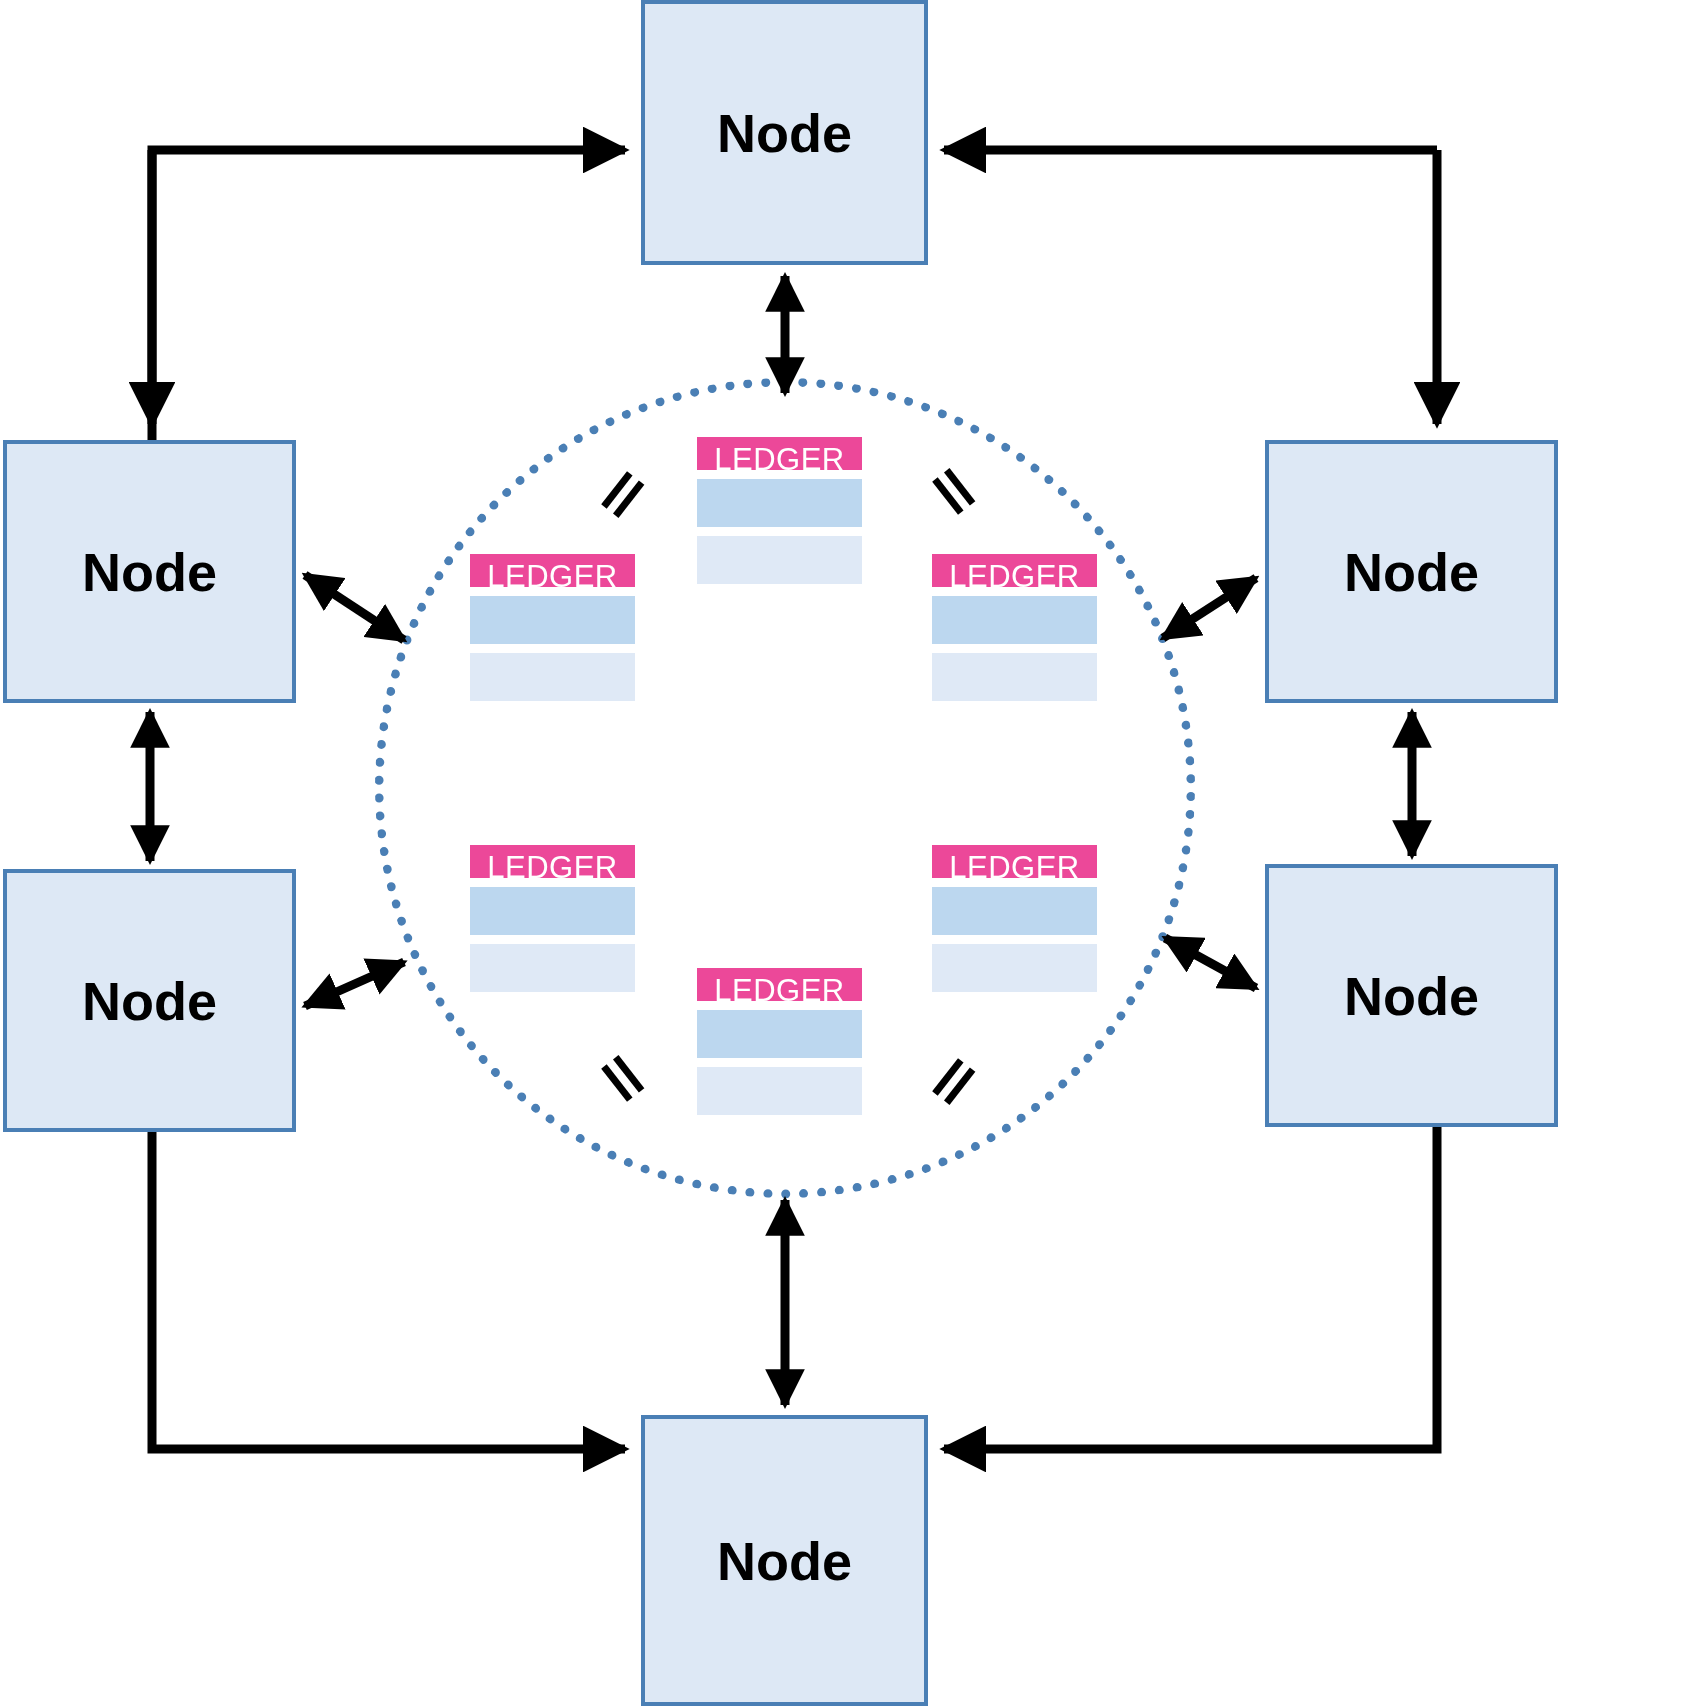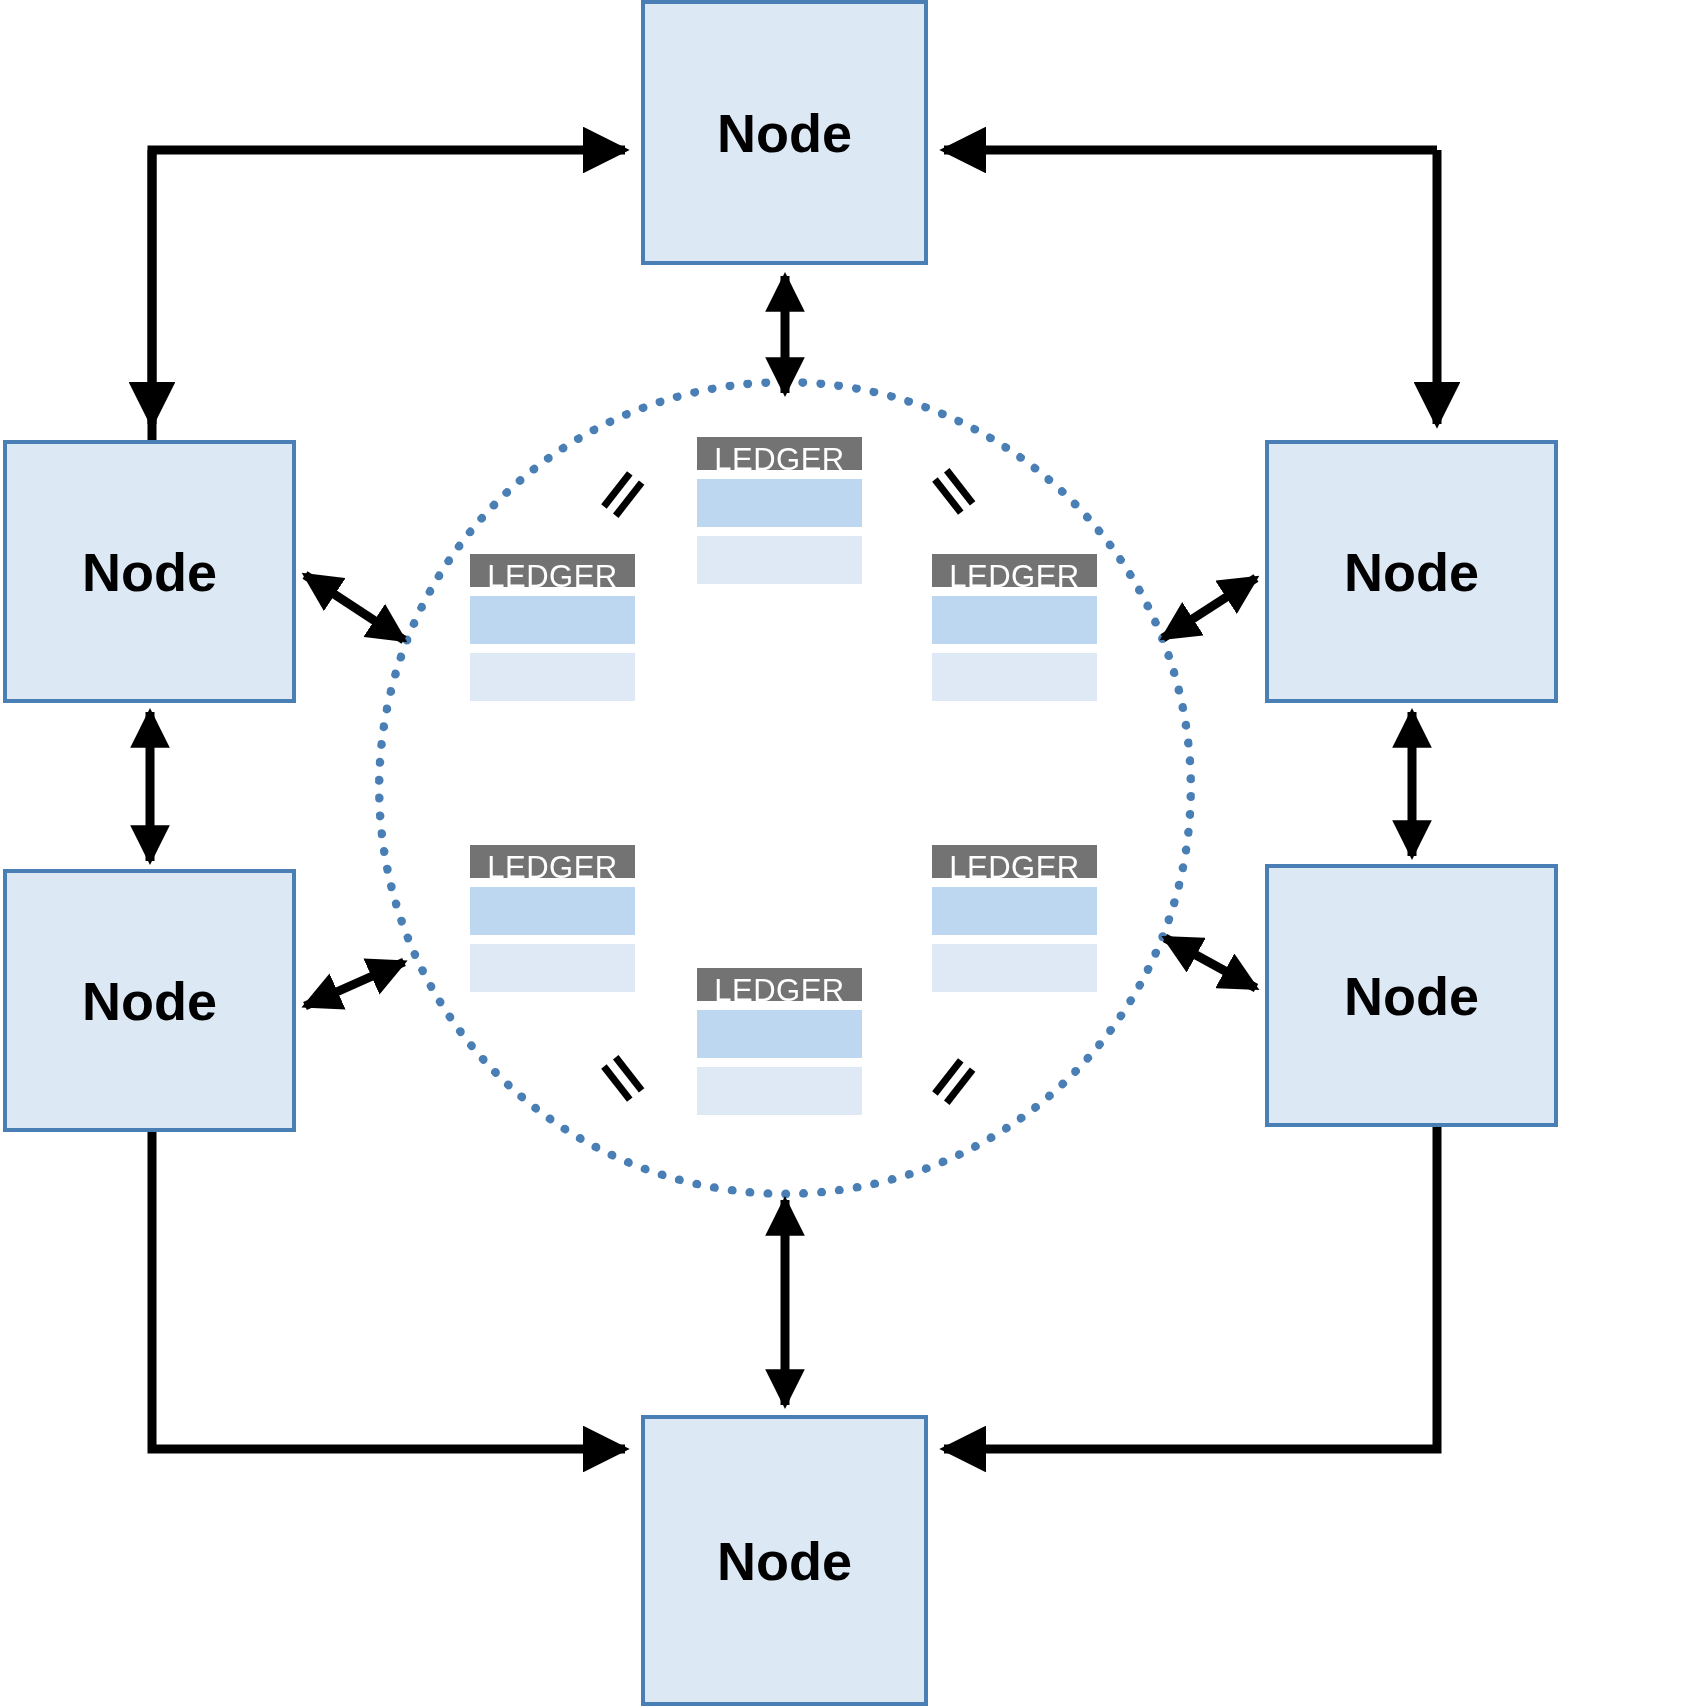--- a/index.html
+++ b/index.html
@@ -33,21 +33,21 @@
     z-index:2;
   }
 
   
   .ledger{
     position:absolute;
     width:165px;
     z-index:4;
   }
   .ledger .hdr{
-    background:#737373;
+    background:#ec4899;
     color:#ffffff;
     font-size:31px;
     font-weight:400;
     letter-spacing:0.5px;
     text-align:center;
     padding:7px 0 9px 0;
     line-height:1;
     box-sizing:border-box;
     height:33px;
   }

